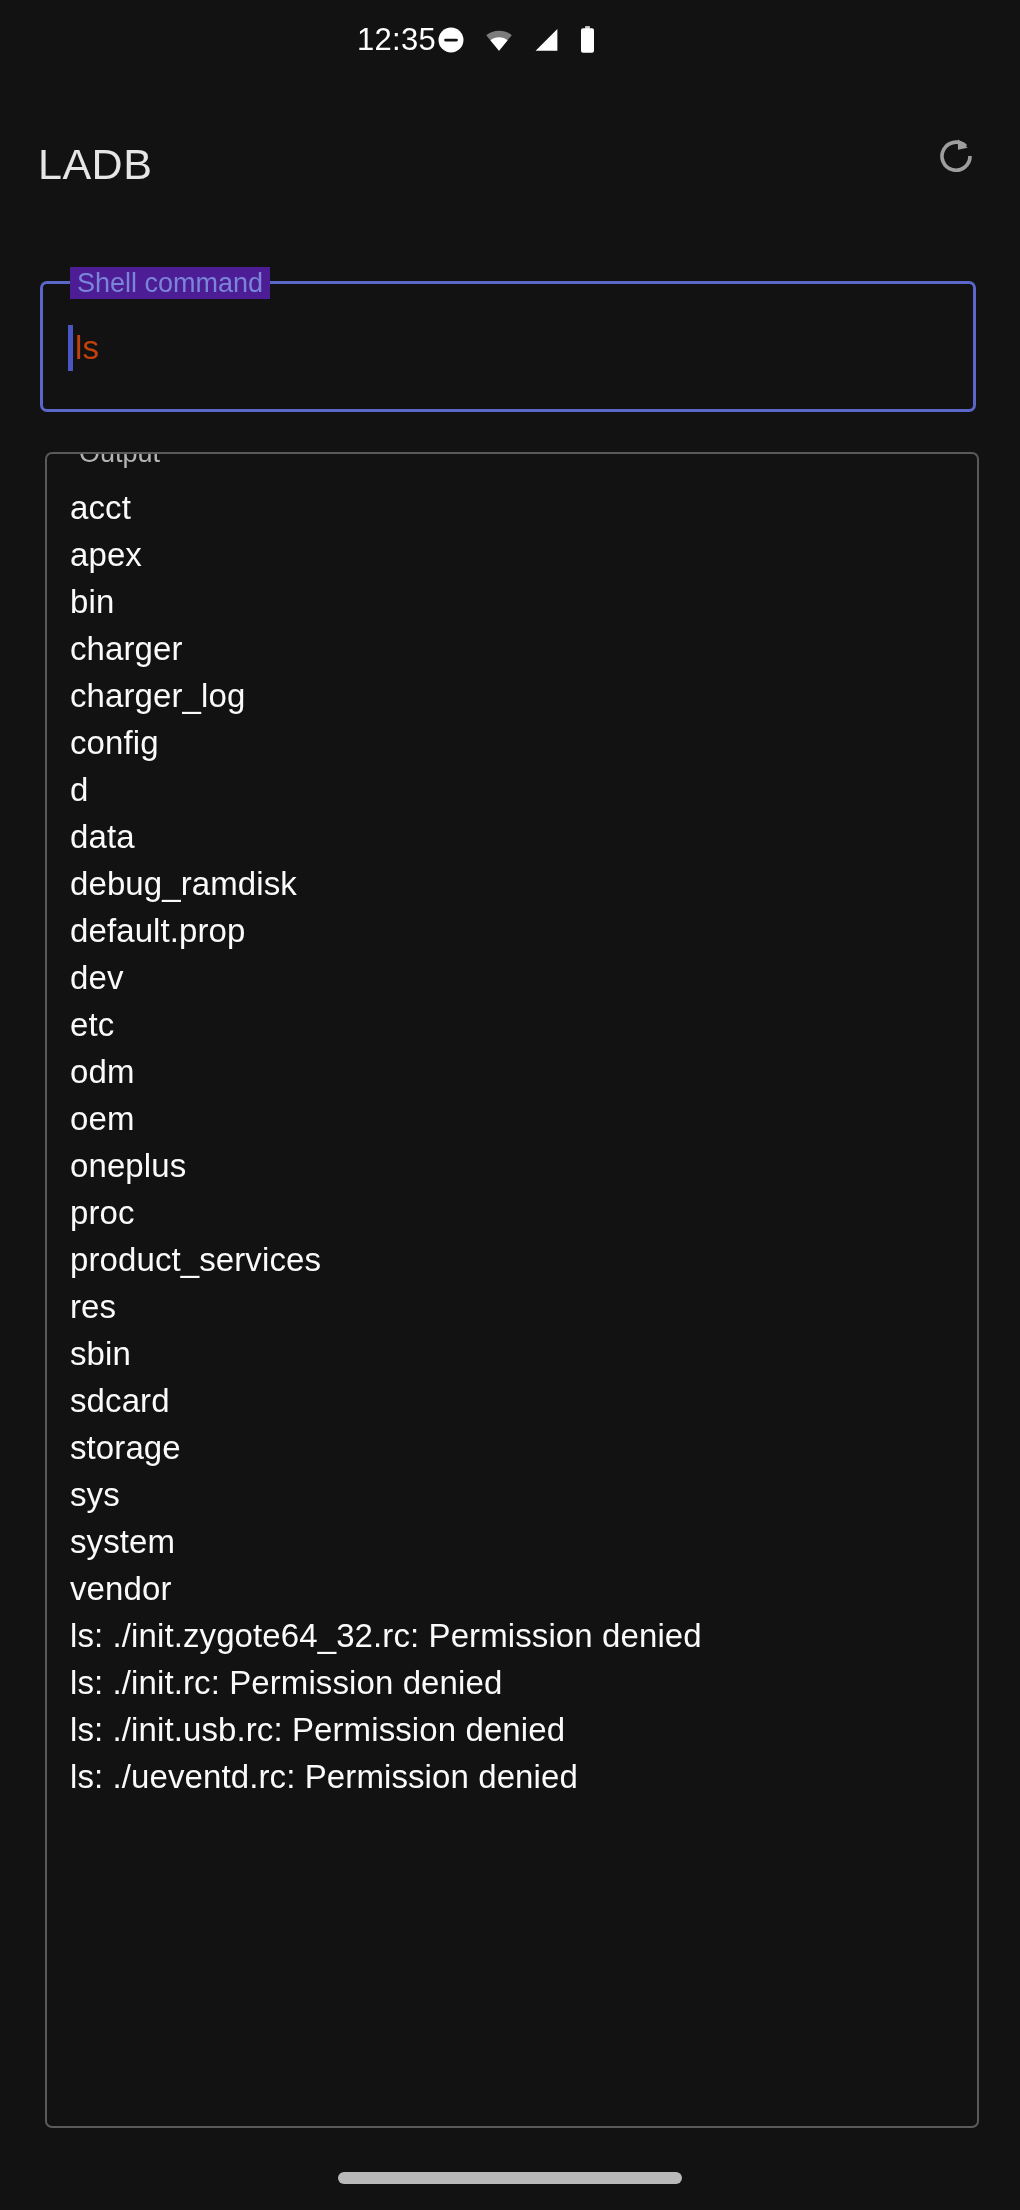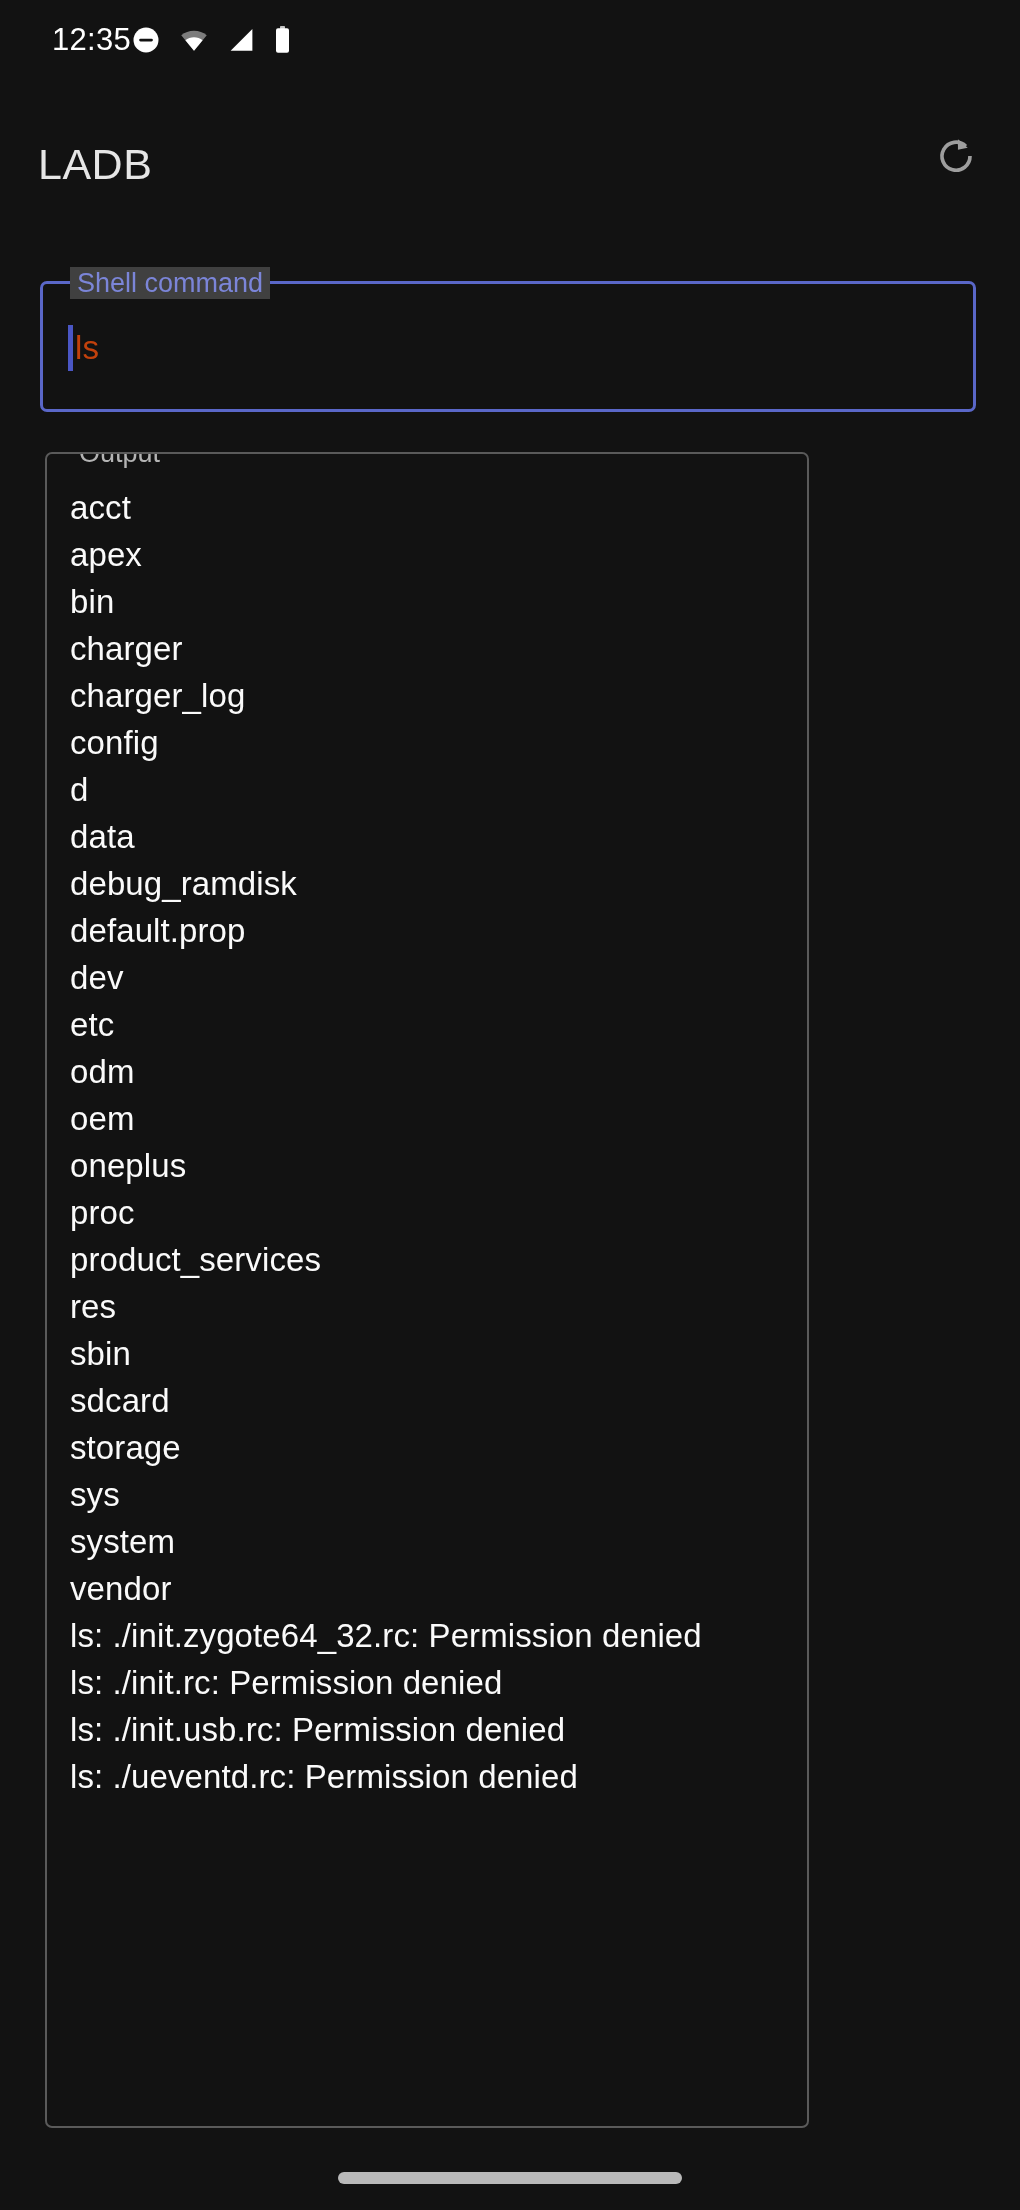--- a/index.html
+++ b/index.html
@@ -18,21 +18,21 @@
   }
 
   
   .status-bar {
     position: absolute;
     top: 0; left: 0;
     width: 936px;
     height: 80px;
     display: flex;
     align-items: center;
-    justify-content: flex-start;
+    justify-content: center;
     padding: 0 34px 0 52px;
   }
   .status-clock {
     font-size: 31px;
     color: #ffffff;
     letter-spacing: 0.3px;
   }
   .status-icons {
     display: flex;
     align-items: center;
@@ -73,21 +73,21 @@
     height: 131px;
     border: 3px solid #5a67c8;
     border-radius: 7px;
     background: transparent;
   }
   .cmd-legend {
     position: absolute;
     top: -17px;
     left: 27px;
     padding: 0 7px;
-    background: #404040;
+    background: #4c1d95;
     color: #7b85d8;
     font-size: 27px;
     line-height: 32px;
     white-space: nowrap;
   }
   .cmd-value-wrap {
     position: absolute;
     left: 25px;
     top: 36px;
     display: flex;
@@ -104,21 +104,21 @@
     font-size: 33px;
     color: #c2410c;
     letter-spacing: 0.2px;
   }
 
   
   .out-field {
     position: absolute;
     left: 45px;
     top: 452px;
-    width: 764px;
+    width: 934px;
     height: 1676px;
     border: 2px solid #5a5a5a;
     border-radius: 7px;
     background: transparent;
     overflow: hidden;
     padding-left: 17px;
   }
   .out-legend {
     position: absolute;
     top: -17px;

